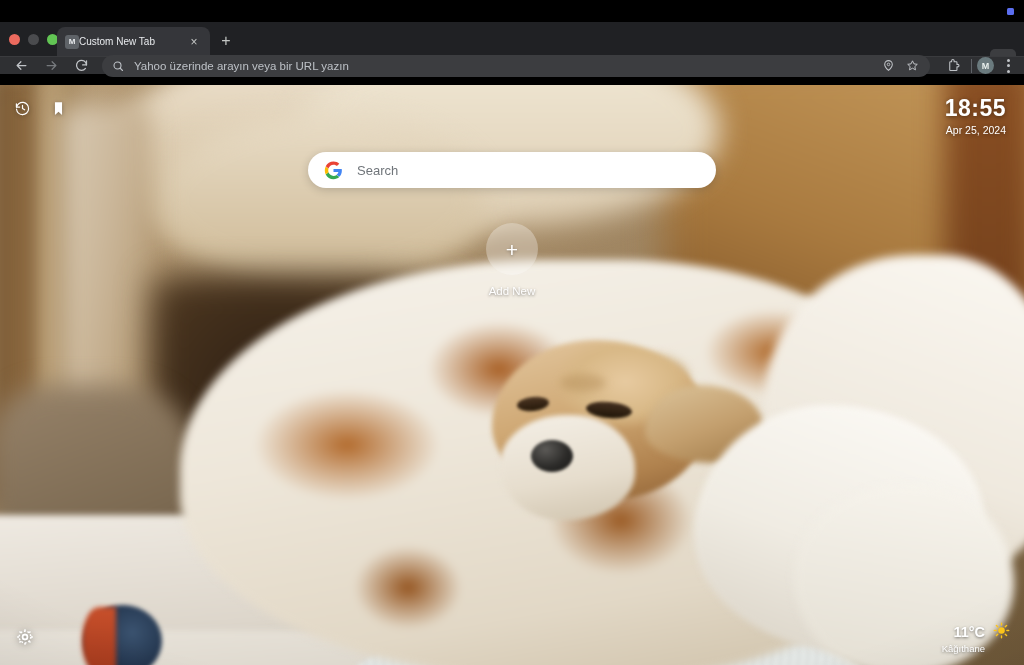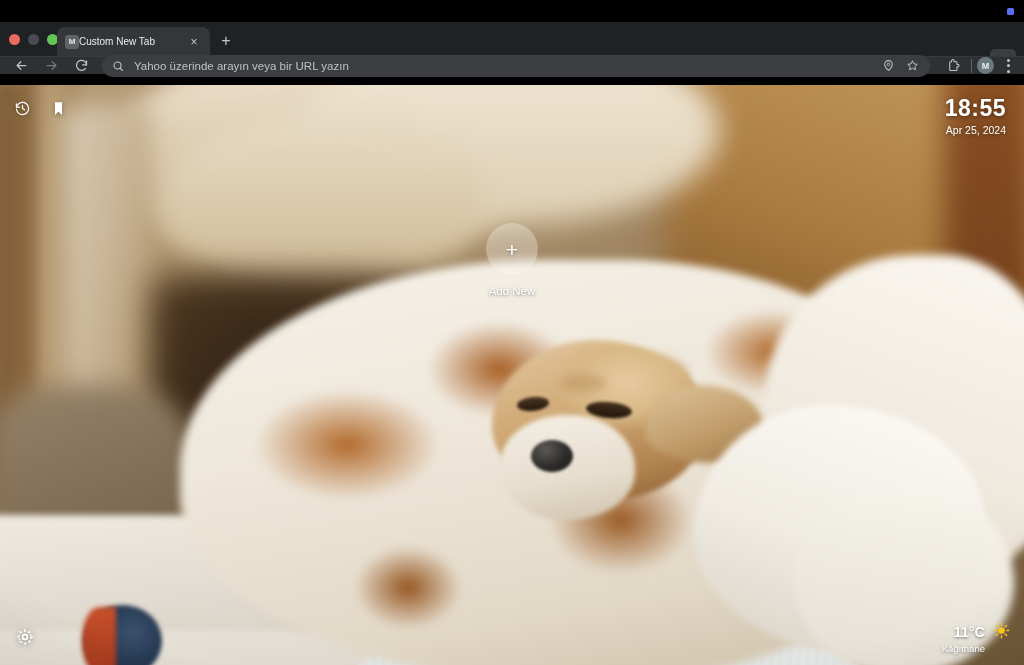--- a/index.html
+++ b/index.html
@@ -639,20 +639,31 @@
             <path d="M7 3h10v18l-5-4.4L7 21z" fill="currentColor"></path>
           </svg>
         </span>
       </div>
 
       <div class="clock">
         <div class="clock-time">18:55</div>
         <div class="clock-date">Apr 25, 2024</div>
       </div>
 
+      <div class="searchbar">
+        <span class="g-logo">
+          <svg width="19" height="19" viewBox="0 0 48 48">
+            <path fill="#4285f4" d="M45.1 24.5c0-1.6-.1-2.8-.4-4.1H24v7.4h12.1c-.2 2-1.6 5-4.5 7l6.9 5.3c4.1-3.8 6.6-9.4 6.6-15.6z"></path>
+            <path fill="#34a853" d="M24 46c5.9 0 10.9-2 14.5-5.3l-6.9-5.3c-1.9 1.3-4.4 2.2-7.6 2.2-5.8 0-10.7-3.8-12.5-9.1l-7.1 5.5C8 41.2 15.4 46 24 46z"></path>
+            <path fill="#fbbc05" d="M11.5 28.5c-.5-1.4-.8-2.9-.8-4.5s.3-3.1.7-4.5l-7.1-5.5C2.8 17 2 20.4 2 24s.8 7 2.3 10z"></path>
+            <path fill="#ea4335" d="M24 9.6c4.1 0 6.9 1.8 8.5 3.3l6.2-6C34.9 3.5 29.9 1.5 24 1.5 15.4 1.5 8 6.3 4.3 13.5l7.1 5.5C13.3 13.7 18.2 9.6 24 9.6z"></path>
+          </svg>
+        </span>
+        <span class="search-ph">Search</span>
+      </div>
 
       <div class="addnew">
         <div class="addnew-circle">
           <span class="addnew-plus">+</span>
         </div>
         <div class="addnew-label">Add New</div>
       </div>
 
       <div class="settings-gear">
         <svg width="20" height="20" viewBox="0 0 24 24">

